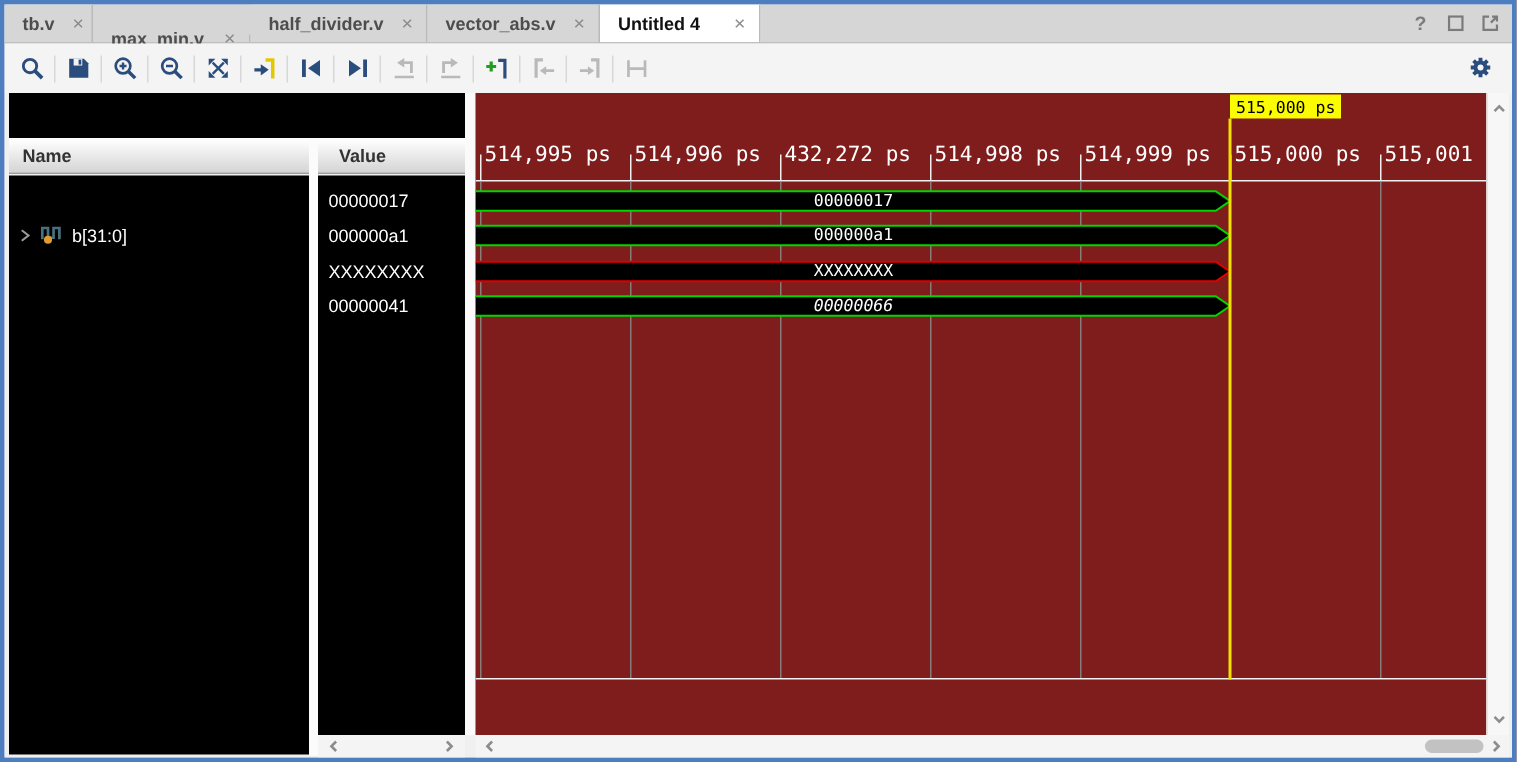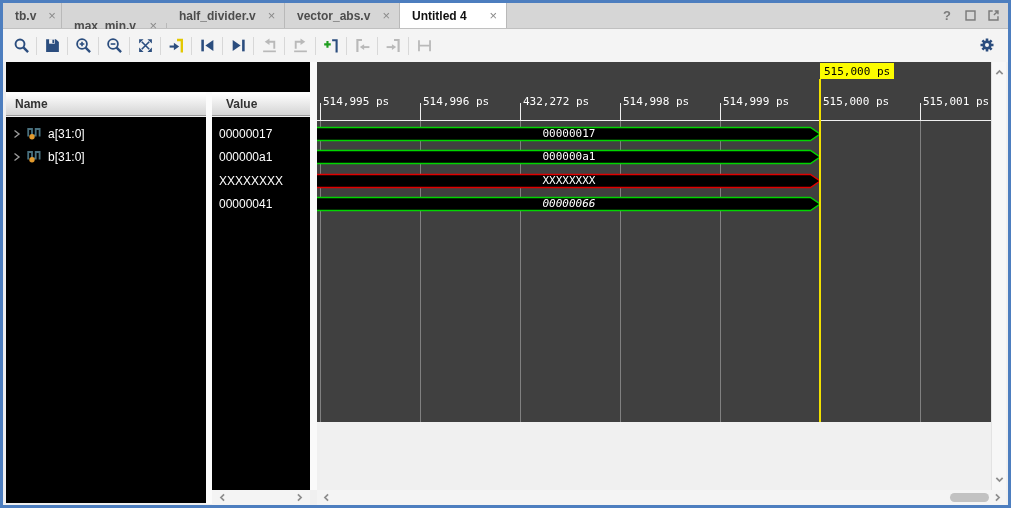--- a/index.html
+++ b/index.html
@@ -31,23 +31,23 @@
   .col-divider{position:absolute;left:203px;top:30px;width:6px;height:412px;background:#fbfbfb;}
   .name-body{position:absolute;left:3px;top:55px;width:200px;height:386px;background:#000;overflow:hidden;}
   .sig-row{position:absolute;left:0;width:100%;height:21px;display:flex;align-items:center;gap:6px;padding-left:7px;box-sizing:border-box;}
   .sig-row .chev{display:flex;align-items:center;}
   .sig-name{color:#fff;font-size:12px;}
   .value-body{position:absolute;left:209px;top:55px;width:98px;height:373px;background:#000;overflow:hidden;}
   .val-row{position:absolute;left:7px;height:21px;display:flex;align-items:center;color:#fff;font-size:12px;}
   .value-hscroll{position:absolute;left:209px;top:428px;width:98px;height:15px;background:#f4f4f4;}
   .splitter{position:absolute;left:307px;top:0;width:7px;height:428px;background:#fafafa;}
   
-  .wave{position:absolute;left:314px;top:0;width:674px;height:360px;background:#404040;overflow:hidden;}
+  .wave{position:absolute;left:314px;top:0;width:674px;height:428px;background:#7f1d1d;overflow:hidden;}
   .cursor-label{position:absolute;top:1px;height:16px;background:#fcfc00;color:#000;font-family:"DejaVu Sans Mono",monospace;font-size:11px;display:flex;align-items:center;padding:0 4px;}
-  .ruler-label{position:absolute;top:33px;height:13px;color:#fff;font-family:"DejaVu Sans Mono",monospace;font-size:11px;white-space:nowrap;}
+  .ruler-label{position:absolute;top:33px;height:13px;color:#fff;font-family:"DejaVu Sans Mono",monospace;font-size:14px;white-space:nowrap;}
   .tickmark{position:absolute;top:41px;width:1px;height:17px;background:#f0f0f0;}
   .topline{position:absolute;left:0;top:58px;width:100%;height:1px;background:#f0f0f0;}
   .bottomline{position:absolute;left:0;top:390px;width:100%;height:1px;background:#f0f0f0;}
   .gridline{position:absolute;top:59px;width:1px;height:331px;background:#8c8c8c;opacity:.85;}
   .bus{position:absolute;left:0;width:504px;height:16px;}
   .bus svg{position:absolute;left:0;top:0;}
   .bus .buslabel{position:absolute;left:0;top:1px;width:504px;text-align:center;color:#fff;font-family:"DejaVu Sans Mono",monospace;font-size:11px;}
   .cursorline{position:absolute;top:17px;width:2px;height:374px;background:#f0e000;z-index:6;}
   
   .wave-hscroll{position:absolute;left:314px;top:428px;width:689px;height:15px;background:#f4f4f4;}
@@ -216,34 +216,20 @@
       </div>
 
     <div class="content">
       <div class="topstrip"></div>
       <div class="colhdr hdr-value">Value</div>
       <div class="colhdr hdr-name">Name</div>
       <div class="col-divider"></div>
 
       <div class="name-body" id="name-rows">
 
-      <div class="sig-row" style="top: 6px;">
-            <span class="chev">
-              <svg width="8" height="10" viewBox="0 0 8 10">
-                <path d="M1.5 1.5 L6 5 L1.5 8.5" fill="none" stroke="#9a9a9a" stroke-width="1.4"></path>
-              </svg>
-            </span>
-            <span class="chev">
-              <svg width="15" height="13" viewBox="0 0 15 13">
-                <path d="M1.2 9.5 V2 H5 V8.5 H8.7 V2 H12.6 V9.5" fill="none" stroke="#49707e" stroke-width="1.8"></path>
-                <circle cx="5" cy="9.8" r="2.7" fill="#e39a2d"></circle>
-              </svg>
-            </span>
-            <span class="sig-name">a[31:0]</span>
-          </div>
           <div class="sig-row" style="top: 29px;">
             <span class="chev">
               <svg width="8" height="10" viewBox="0 0 8 10">
                 <path d="M1.5 1.5 L6 5 L1.5 8.5" fill="none" stroke="#9a9a9a" stroke-width="1.4"></path>
               </svg>
             </span>
             <span class="chev">
               <svg width="15" height="13" viewBox="0 0 15 13">
                 <path d="M1.2 9.5 V2 H5 V8.5 H8.7 V2 H12.6 V9.5" fill="none" stroke="#49707e" stroke-width="1.8"></path>
                 <circle cx="5" cy="9.8" r="2.7" fill="#e39a2d"></circle>

